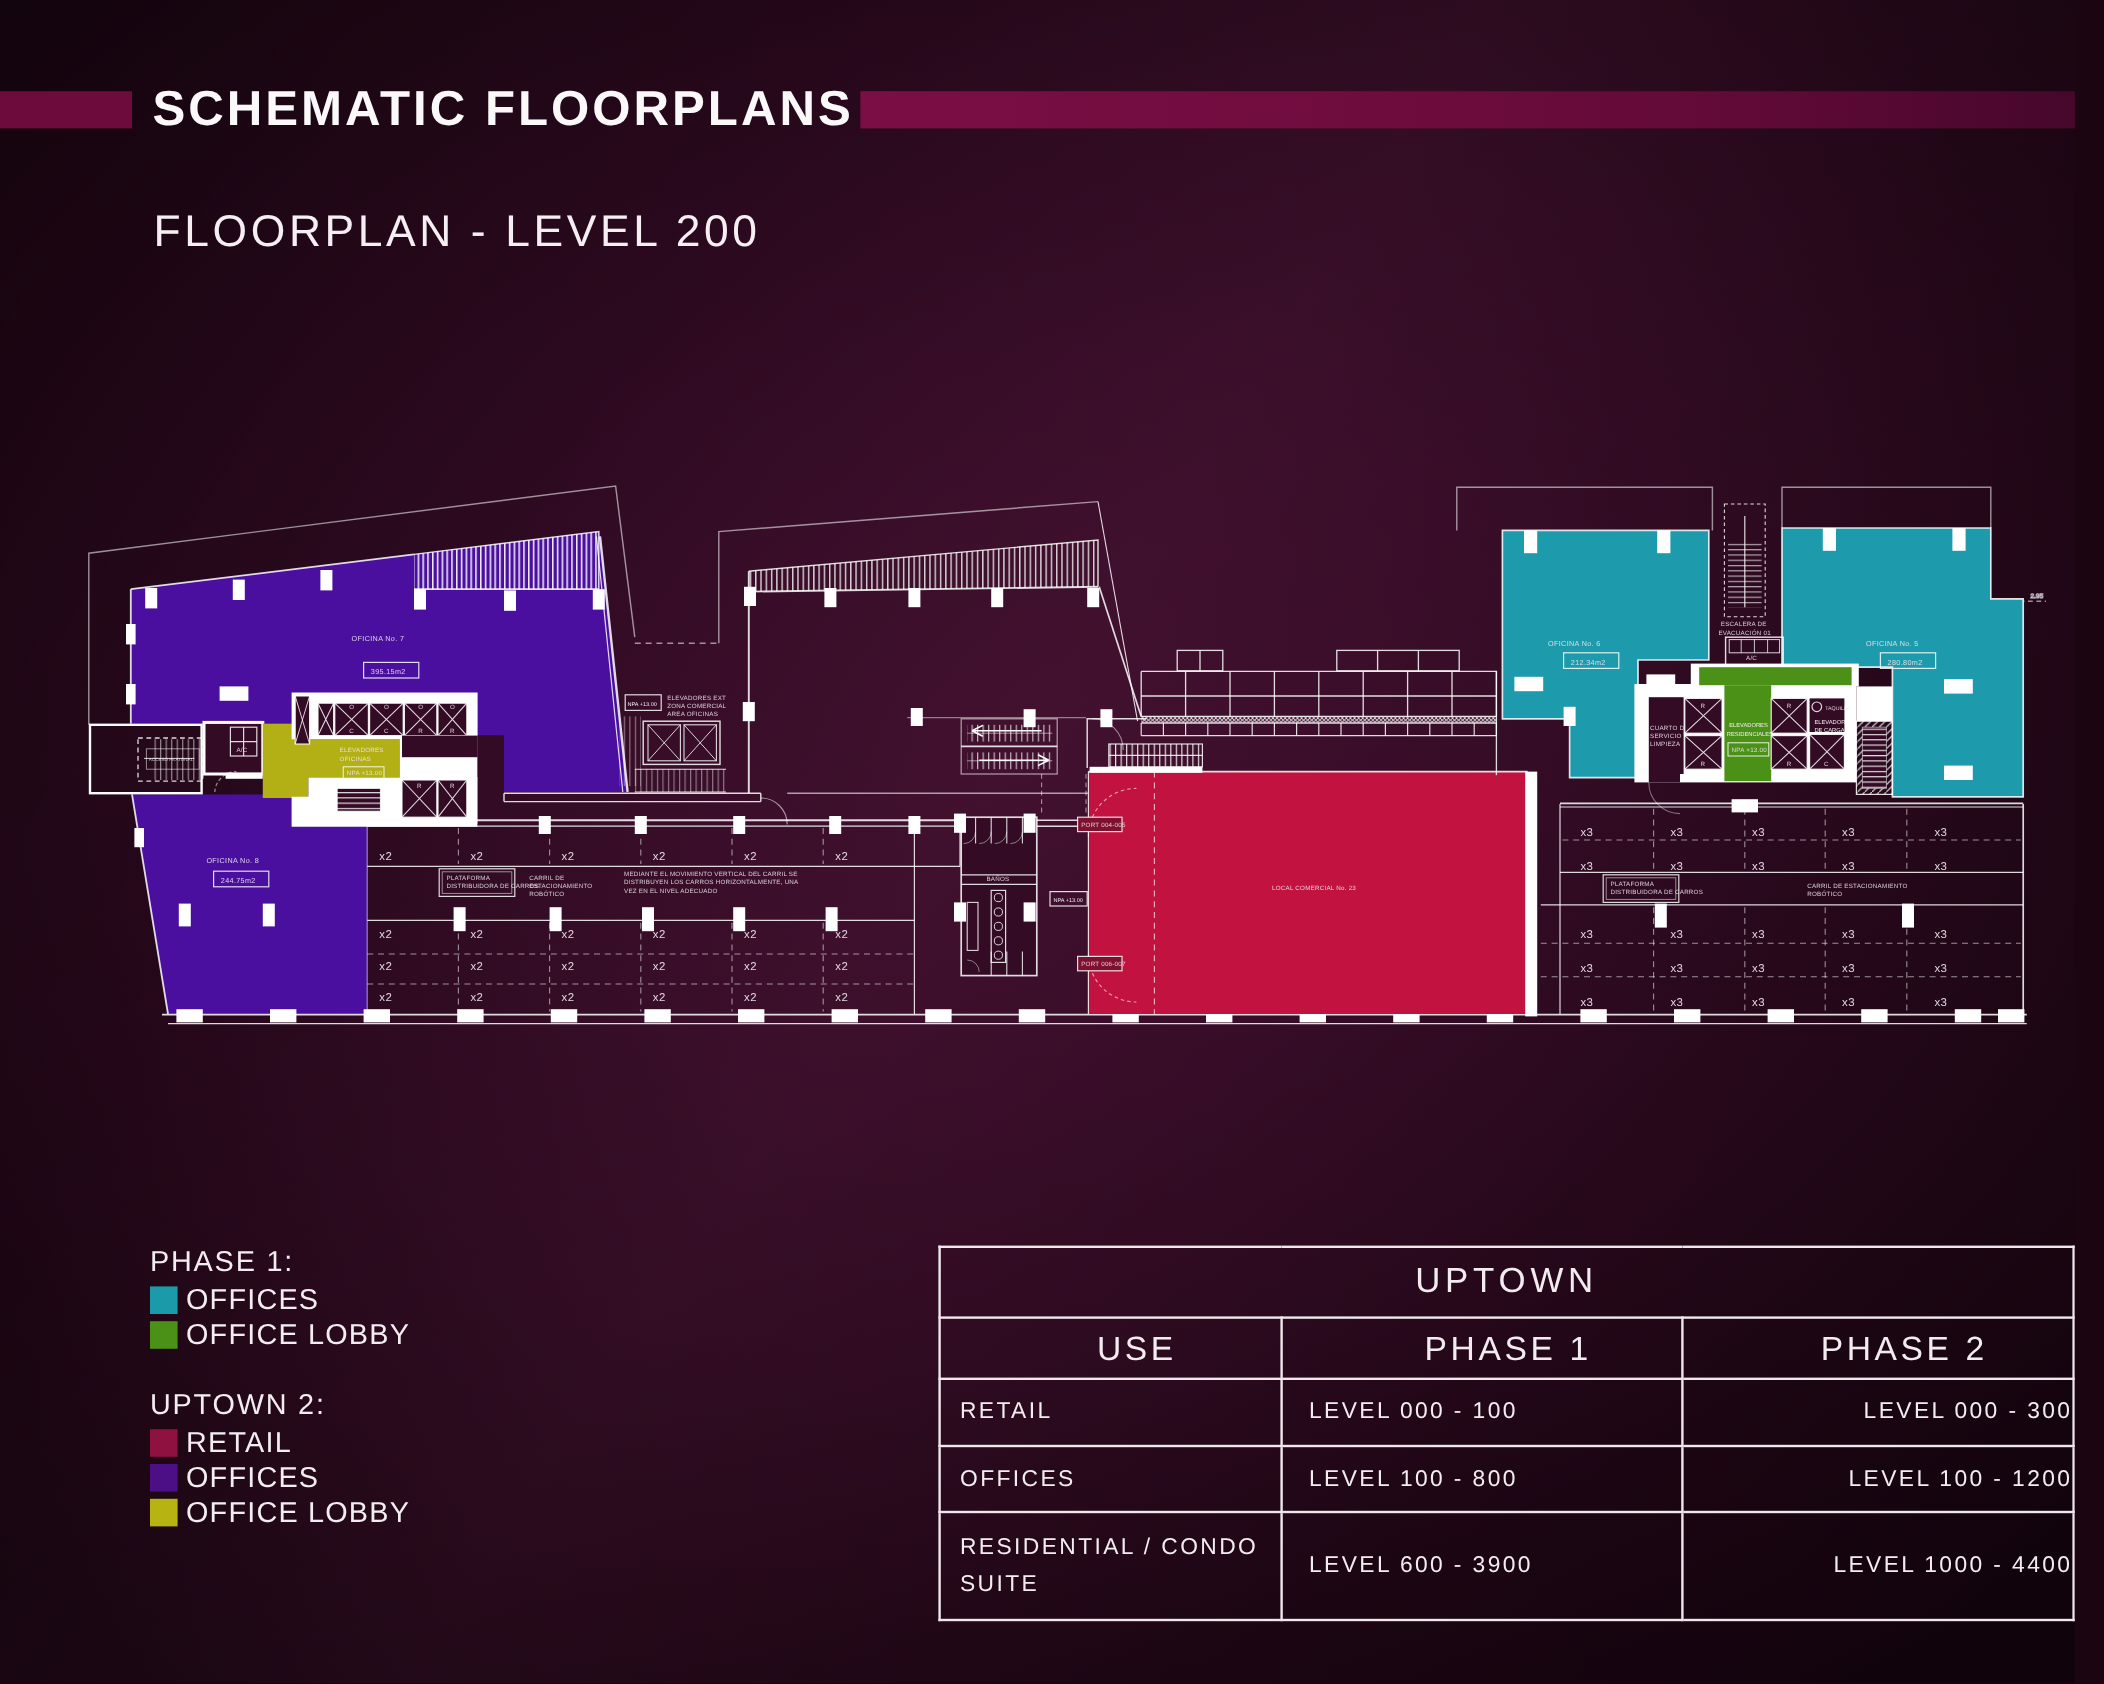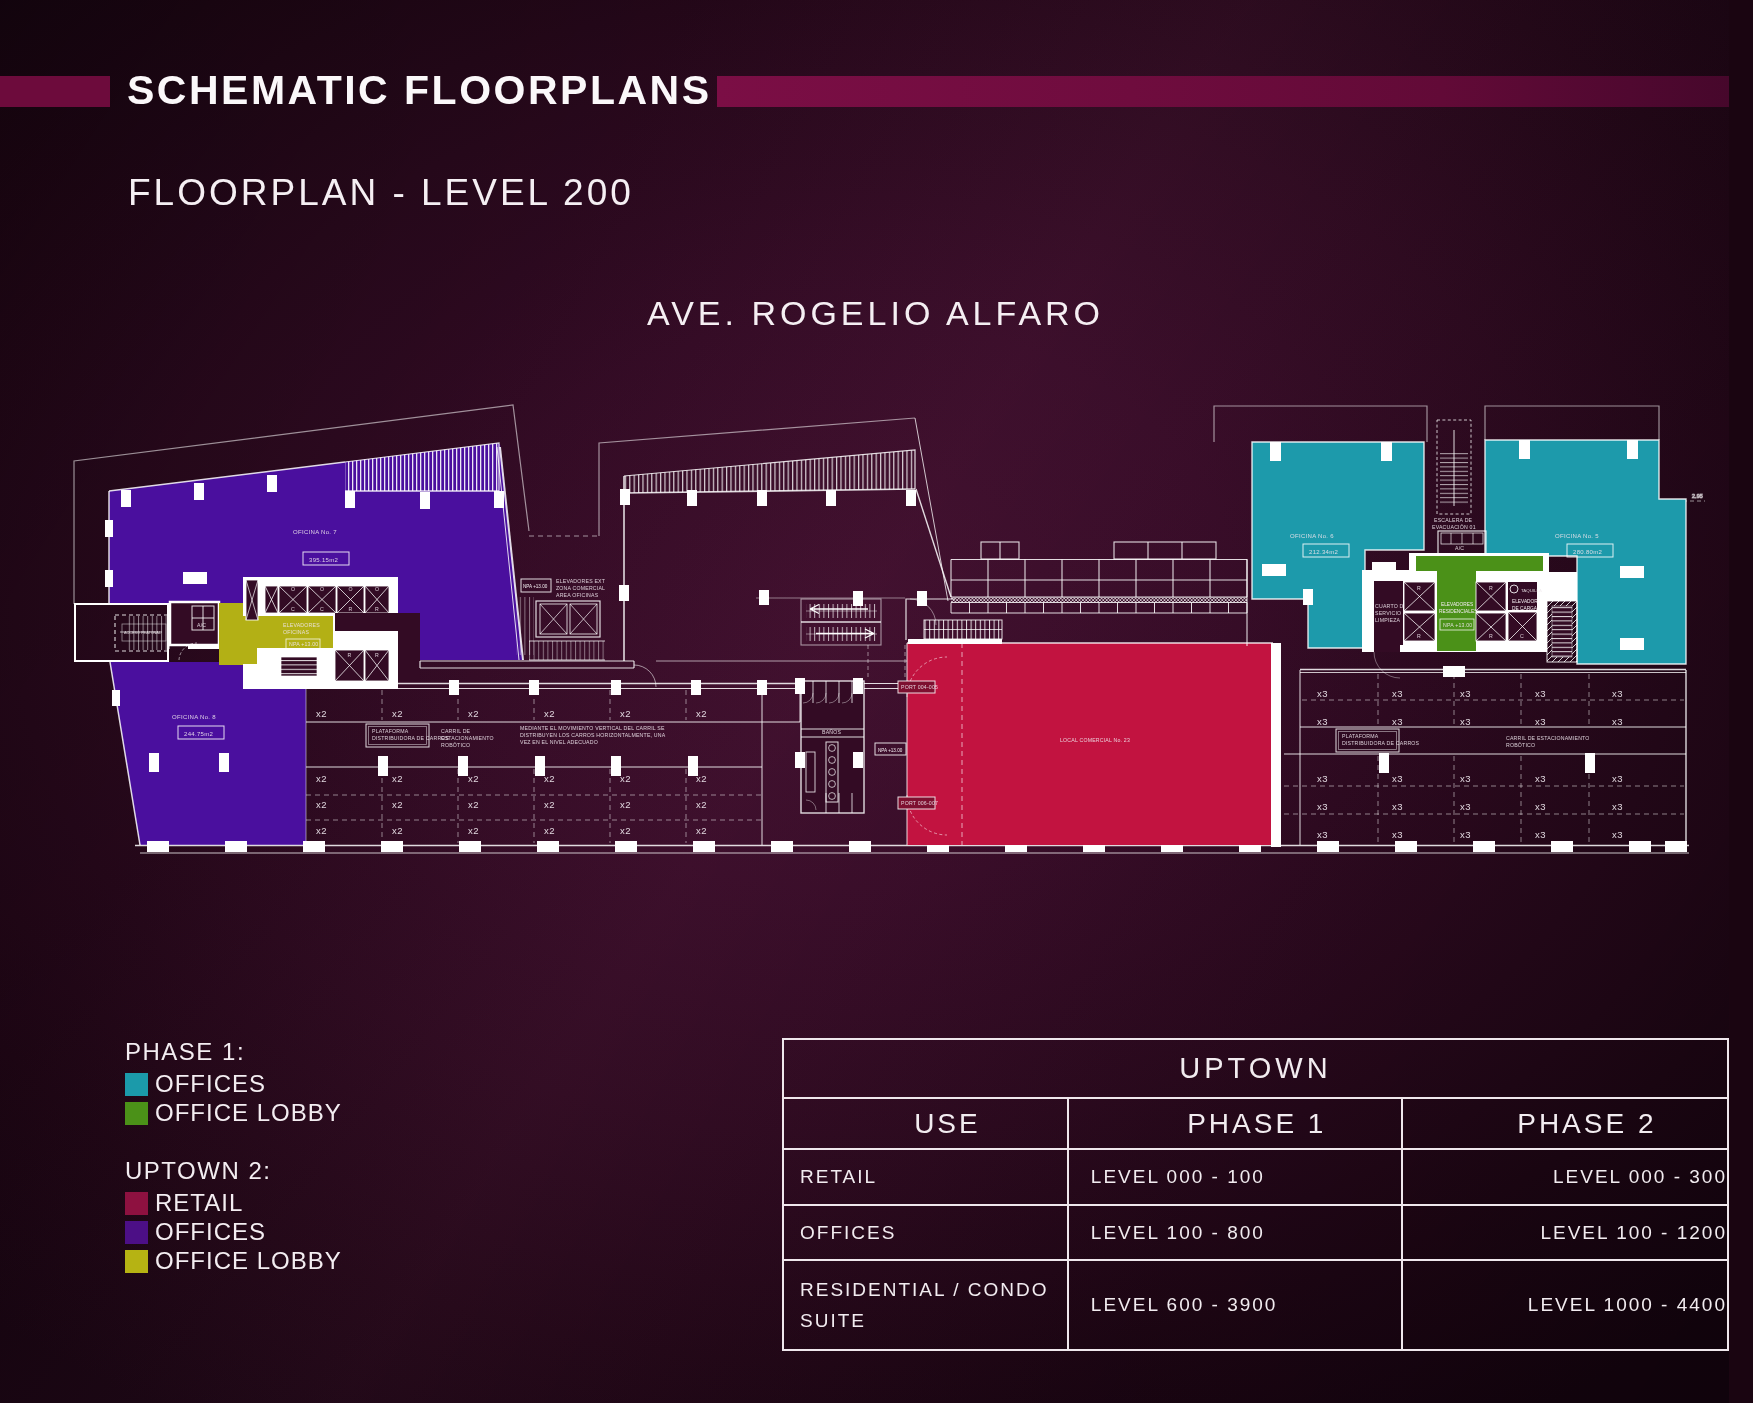--- a/index.html
+++ b/index.html
@@ -42,21 +42,20 @@
 <div id="beam"></div>
 
 <div id="barL"></div>
 
 <div id="barR"></div>
 
 <div id="title">SCHEMATIC FLOORPLANS</div>
 
 <div id="sub">FLOORPLAN - LEVEL 200</div>
 
-<div id="ave">AVE. ROGELIO ALFARO</div>
 
 <svg id="plan" width="1753" height="1403" viewBox="0 0 1753 1403" style="position:absolute;left:0;top:0">
 <defs>
 <pattern id="vh" width="4" height="10" patternUnits="userSpaceOnUse">
           <rect x="0" y="0" width="1.3" height="10" fill="#ffffff" opacity="0.9"></rect>
         </pattern>
 <pattern id="vh2" width="4.4" height="10" patternUnits="userSpaceOnUse">
           <rect x="0" y="0" width="1.2" height="10" fill="#ffffff" opacity="0.8"></rect>
         </pattern>
 <pattern id="dg" width="6" height="6" patternUnits="userSpaceOnUse">

